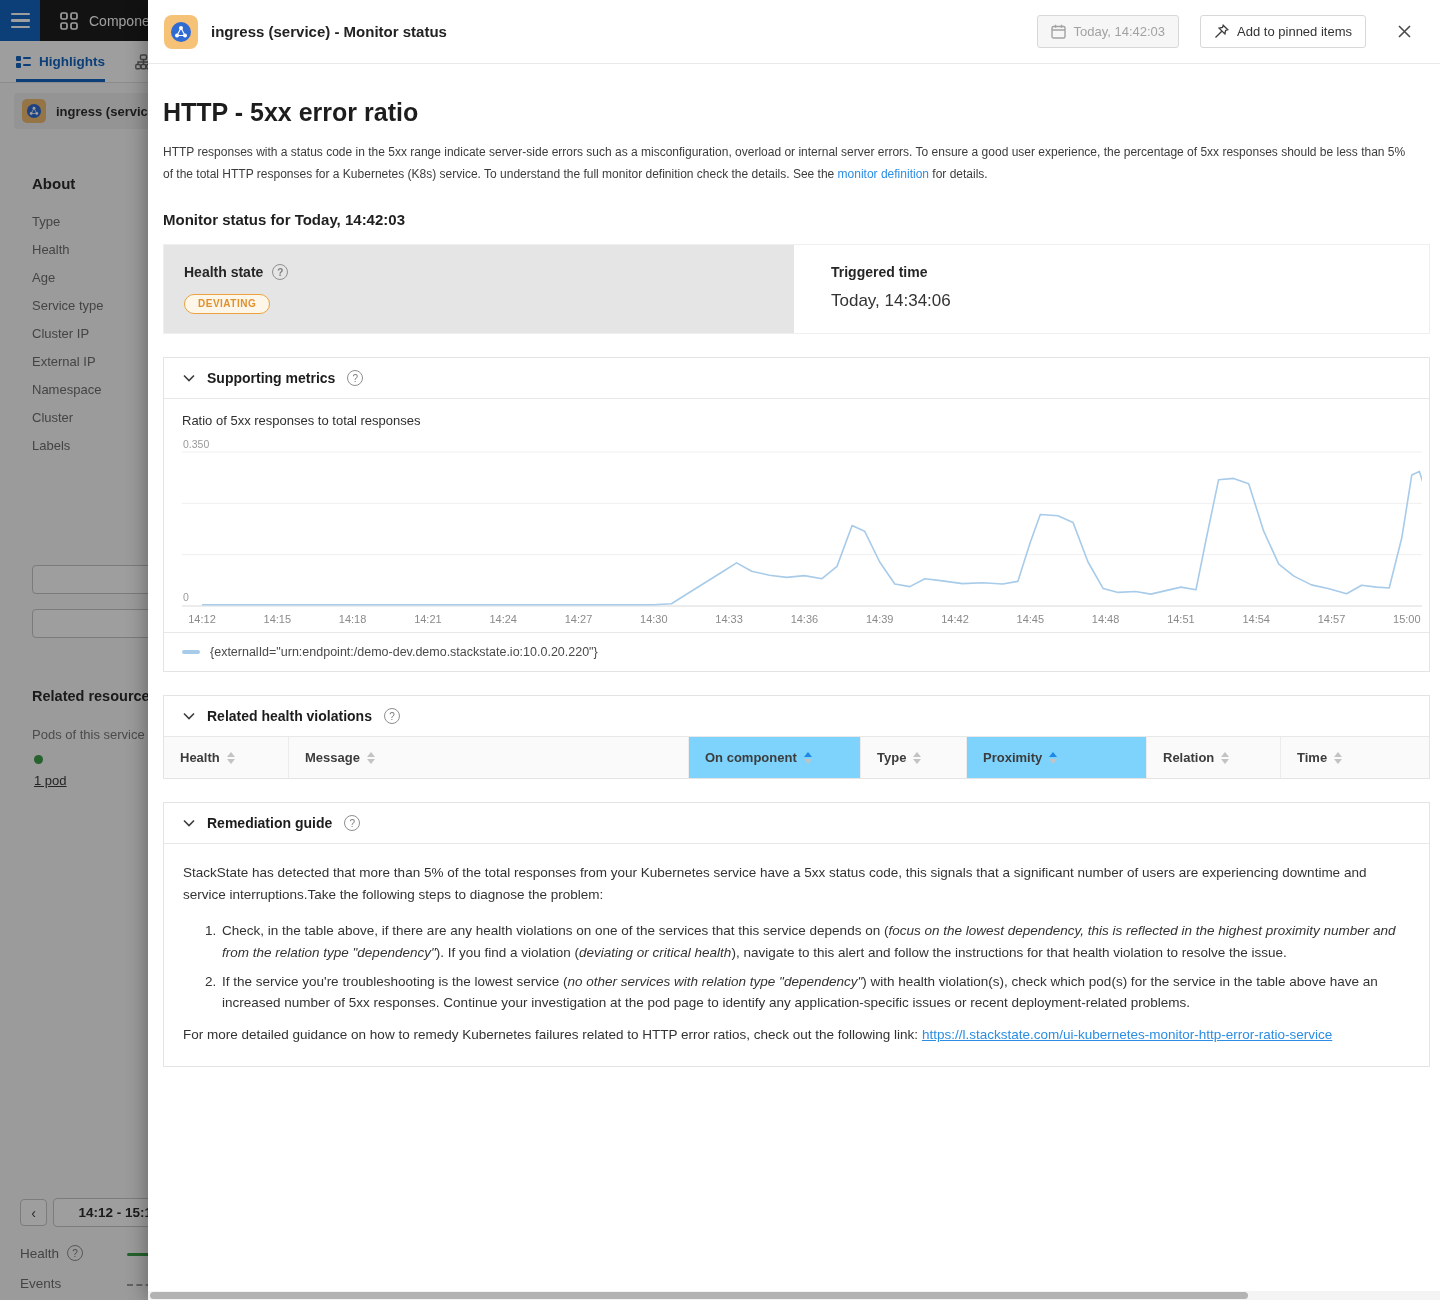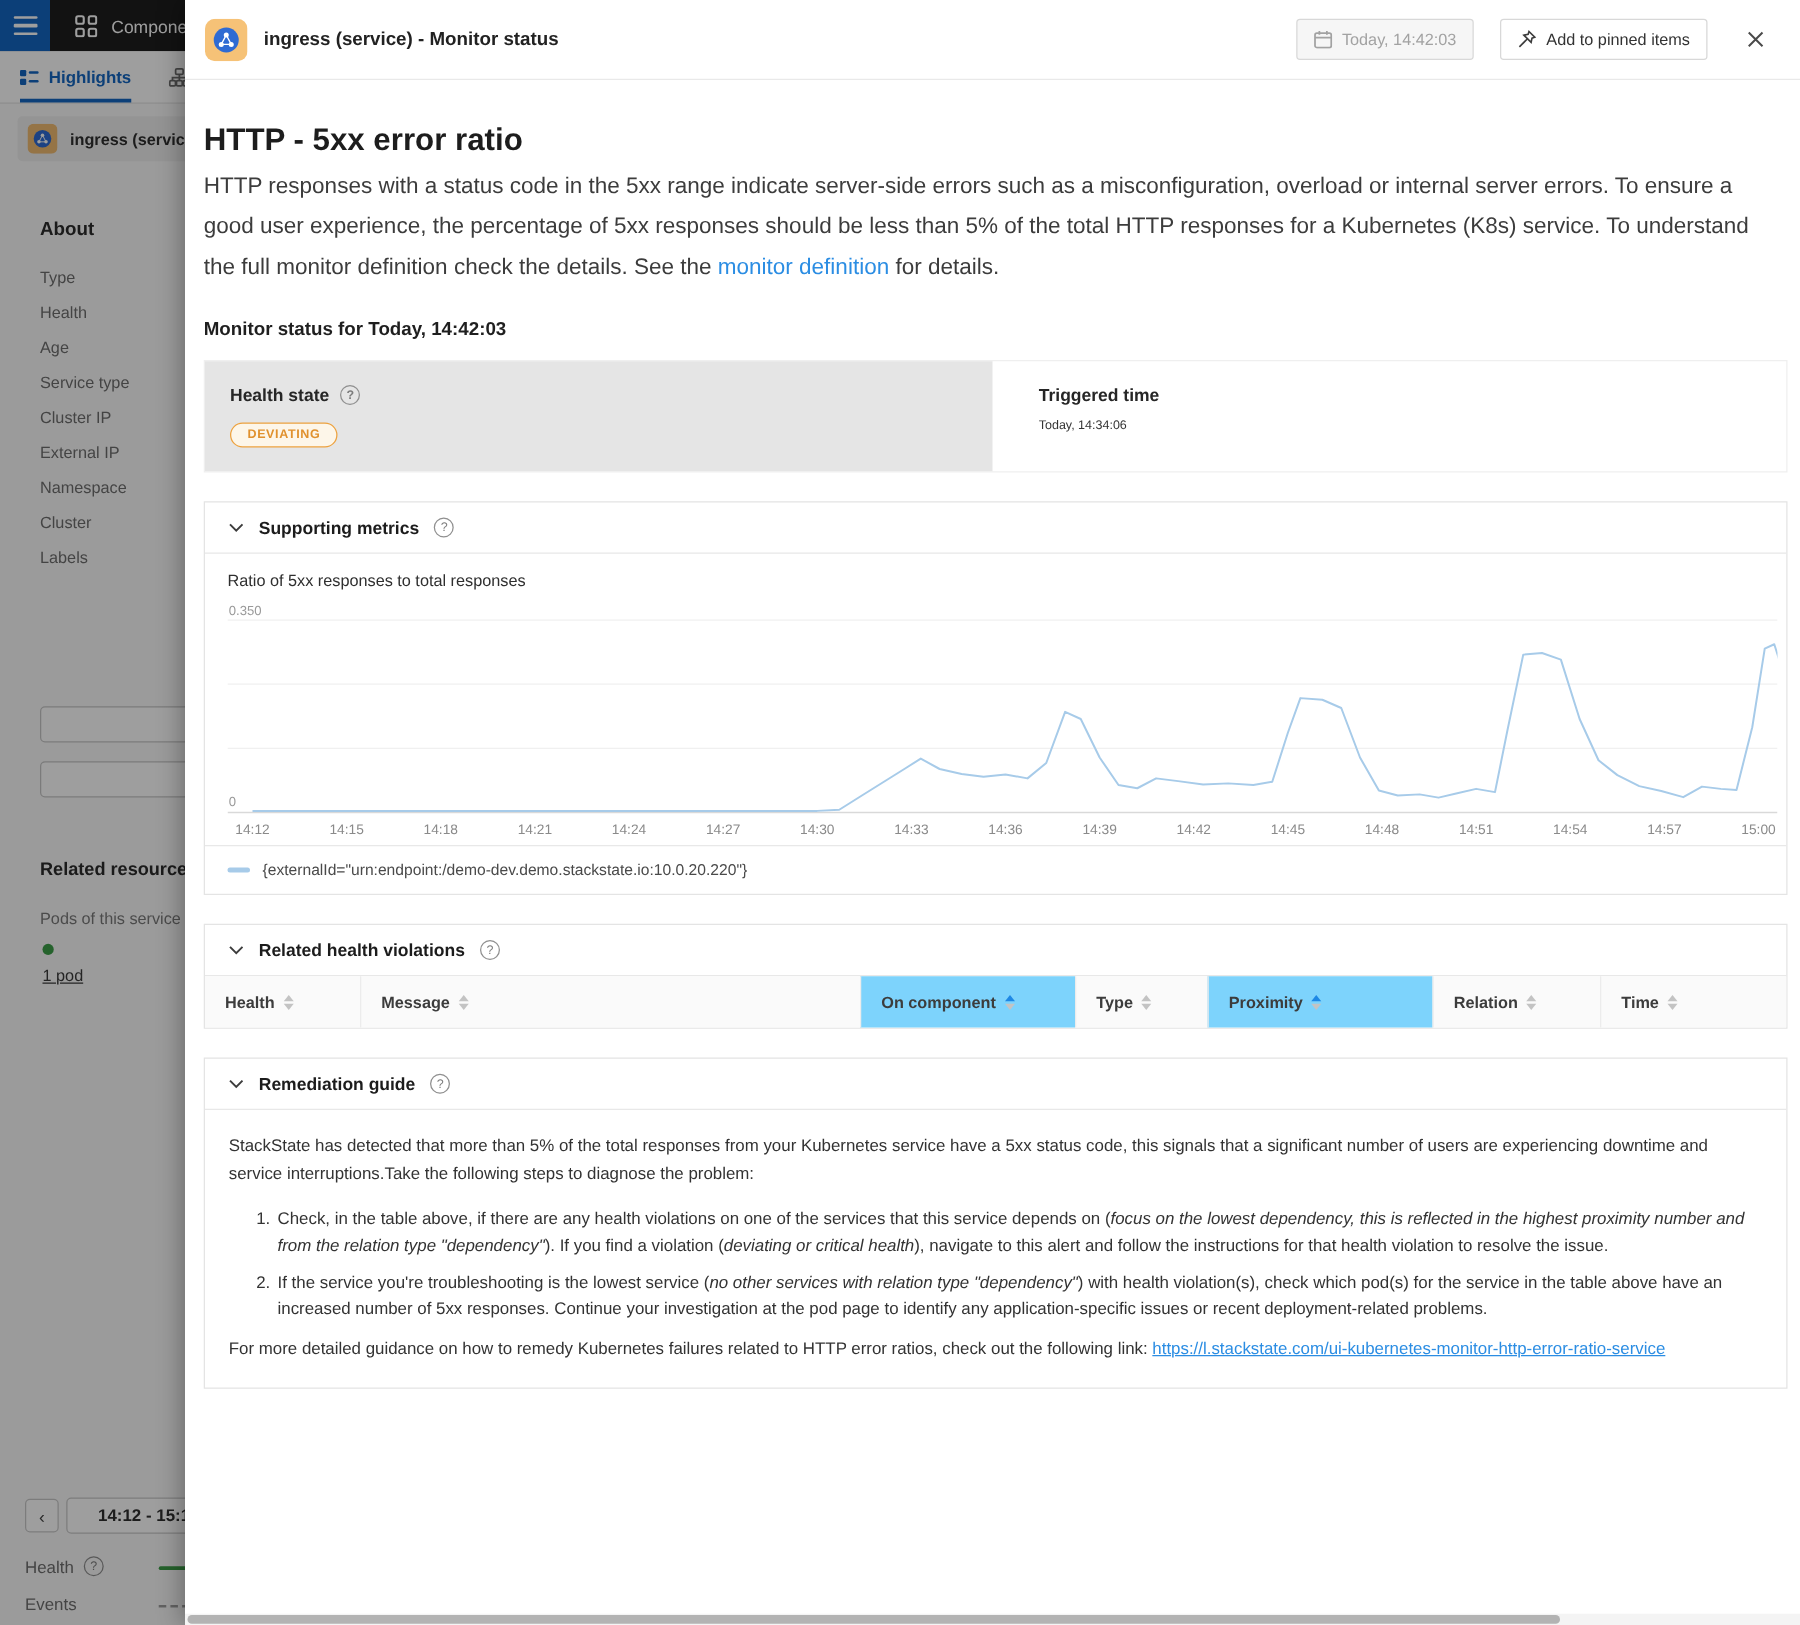--- a/index.html
+++ b/index.html
@@ -38,29 +38,29 @@
   .overlay { position:absolute; inset:0; background:rgba(0,0,0,0.38); }
   .modal { position:absolute; top:0; left:148px; right:0; bottom:0; background:#fff; box-shadow:-3px 0 18px rgba(0,0,0,0.3); display:flex; flex-direction:column; }
   .modal-header { flex:none; height:64px; display:flex; align-items:center; gap:13px; padding:0 24px 0 16px; border-bottom:1px solid #e9e9e9; }
   .svc-icon { width:34px; height:34px; flex:none; }
   .modal-title { font-size:15px; font-weight:700; color:#222; flex:1; }
   .btn { display:inline-flex; align-items:center; gap:8px; height:33px; padding:0 13px; border:1px solid #d8d8d8; border-radius:3px; background:#fff; font-size:13px; color:#333; cursor:pointer; font-family:inherit; }
   .btn.disabled { background:#f6f6f6; color:#a2a2a2; }
   .close-btn { border:none; background:none; margin-left:14px; cursor:pointer; padding:4px; }
   .modal-body { flex:1; overflow:hidden; padding:0 10px 0 15px; position:relative; }
   .modal-body h1 { margin-top:34px; font-size:25px; font-weight:600; color:#1d1d1d; }
-  .desc { margin-top:5px; font-size:18px; line-height:1.8; color:#3c3c3c; max-width:1250px; }
+  .desc { margin-top:15px; font-size:12px; line-height:1.8; color:#3c3c3c; max-width:1250px; }
   .blue-link { color:#2b8de3; text-decoration:none; cursor:pointer; }
   .status-heading { margin-top:26px; font-size:15px; font-weight:700; color:#1f1f1f; }
   .status-row { margin-top:16px; display:flex; border:1px solid #efefef; }
   .status-cell { padding:19px 20px; }
   .status-cell.warn { width:630px; background:#e5e5e5; }
   .status-cell.plain { flex:1; padding-left:37px; }
   .cell-label { font-size:14px; font-weight:700; color:#262626; display:flex; align-items:center; gap:9px; }
-  .cell-value { font-size:10px; color:#333; margin-top:11px; }
+  .cell-value { font-size:17px; color:#333; margin-top:11px; }
   .badge { display:inline-block; font-size:10px; font-weight:700; letter-spacing:0.5px; color:#e0912e; border:1.5px solid #eda23f; background:#fdf6e9; border-radius:11px; padding:4px 13px; line-height:1; }
   .section { margin-top:23px; border:1px solid #e4e4e4; }
   .section-head { display:flex; align-items:center; gap:12px; padding:12px 15px 12px 19px; border-bottom:1px solid #e8e8e8; cursor:pointer; }
   .section-title { font-size:14px; font-weight:700; color:#1c1c1c; }
   .chart-wrap { padding:14px 0 0 18px; }
   .chart-title { font-size:13px; color:#2f2f2f; }
   .legend-row { border-top:1px solid #e8e8e8; padding:12px 18px; display:flex; align-items:center; gap:10px; font-size:12.5px; color:#4a4a4a; }
   .legend-swatch { width:18px; height:4px; border-radius:2px; background:#a7cbe9; flex:none; }
 
   

